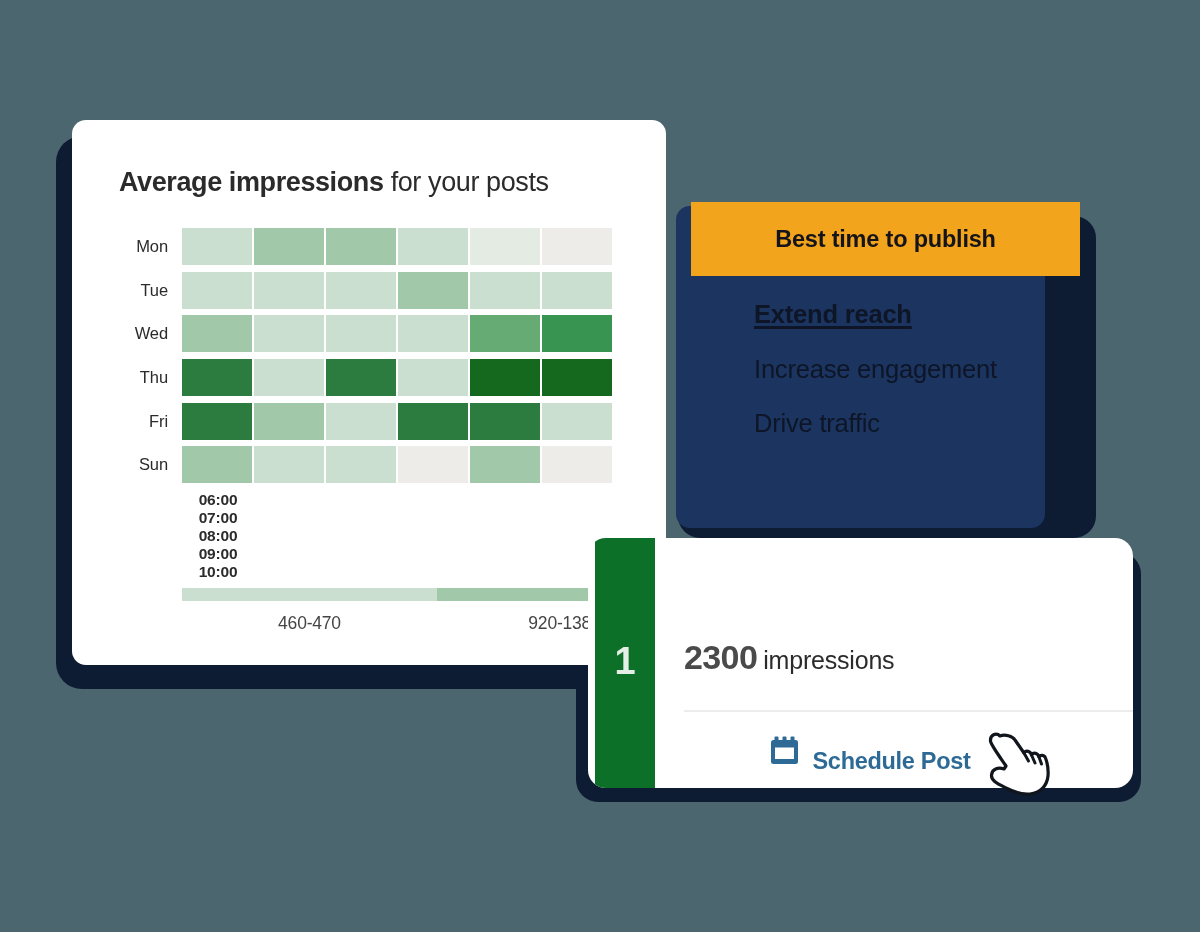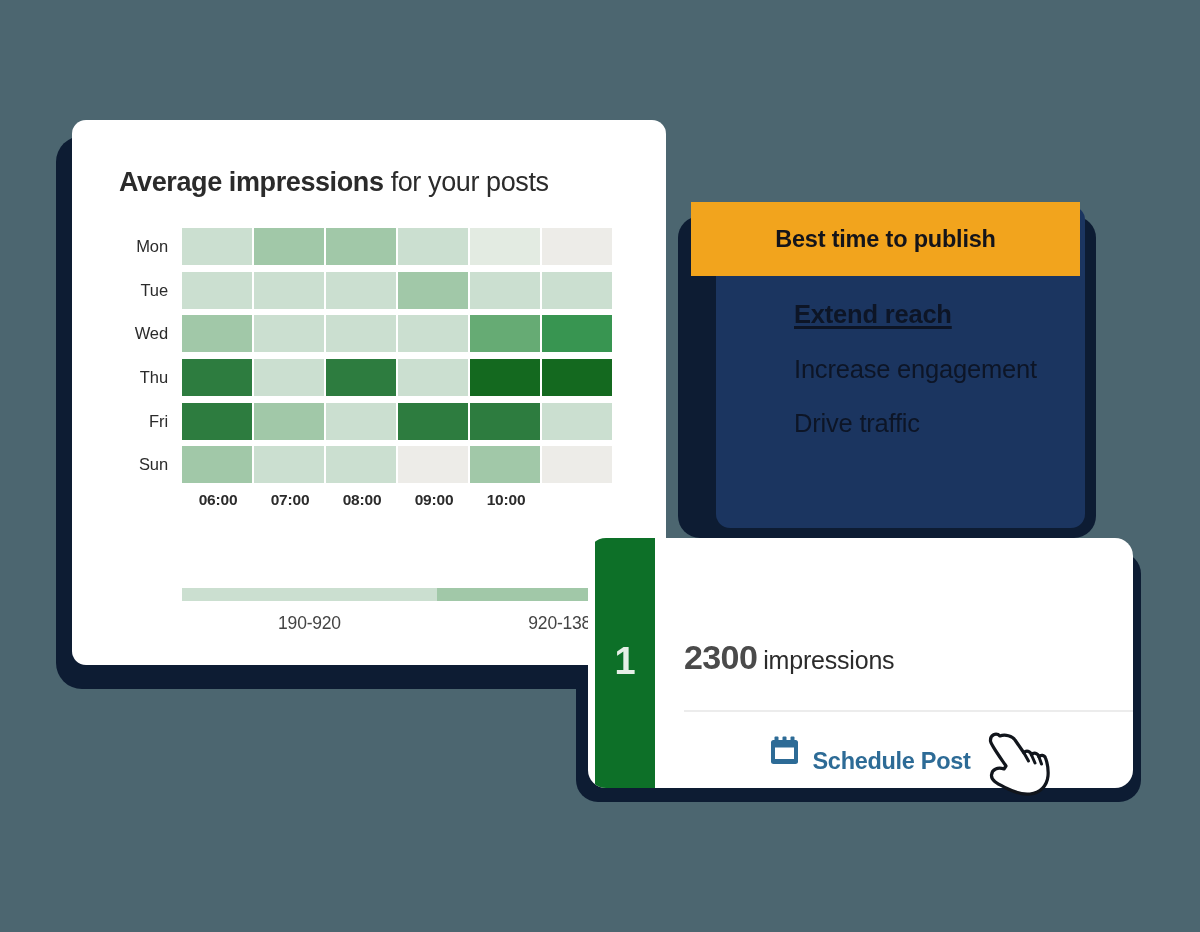--- a/index.html
+++ b/index.html
@@ -23,21 +23,21 @@
   
   .shadow-plate {
     position: absolute;
     background: #0d1c33;
     border-radius: 26px;
   }
 
   
   .navy-panel {
     position: absolute;
-    left: 716px;
+    left: 676px;
     top: 206px;
     width: 369px;
     height: 322px;
     background: #1b3560;
     border-radius: 14px 14px 14px 14px;
   }
   .navy-panel-inner {
     position: absolute;
     left: 0; top: 0; right: 0; bottom: 0;
     padding: 96px 0 0 78px;
@@ -123,20 +123,21 @@
   }
   .hm-cell {
     width: 70px;
     height: 37px;
     margin-right: 2px;
   }
   .hm-axis {
     display: flex;
     padding-left: 63px;
     margin-top: 4px;
+    flex-direction: column;
   }
   .hm-tick {
     width: 72px;
     text-align: center;
     font-size: 15.5px;
     font-weight: 700;
     color: #2b2b2b;
     letter-spacing: -0.2px;
   }
 
@@ -367,21 +368,21 @@
           <div class="hm-tick">10:00</div>
         </div>
     </div>
 
     <div class="legend">
       <div class="legend-bar" id="legend-bar">
           <div class="legend-seg" style="background: rgb(203, 223, 208);"></div>
           <div class="legend-seg" style="background: rgb(161, 200, 168);"></div>
         </div>
       <div class="legend-labels" id="legend-labels">
-          <div class="legend-label">190-920</div>
+          <div class="legend-label">460-470</div>
           <div class="legend-label">920-1380</div>
         </div>
     </div>
   </div>
 
   <div class="result-card">
     <div class="rank-bar">
       <span class="rank-num">1</span>
     </div>
 

